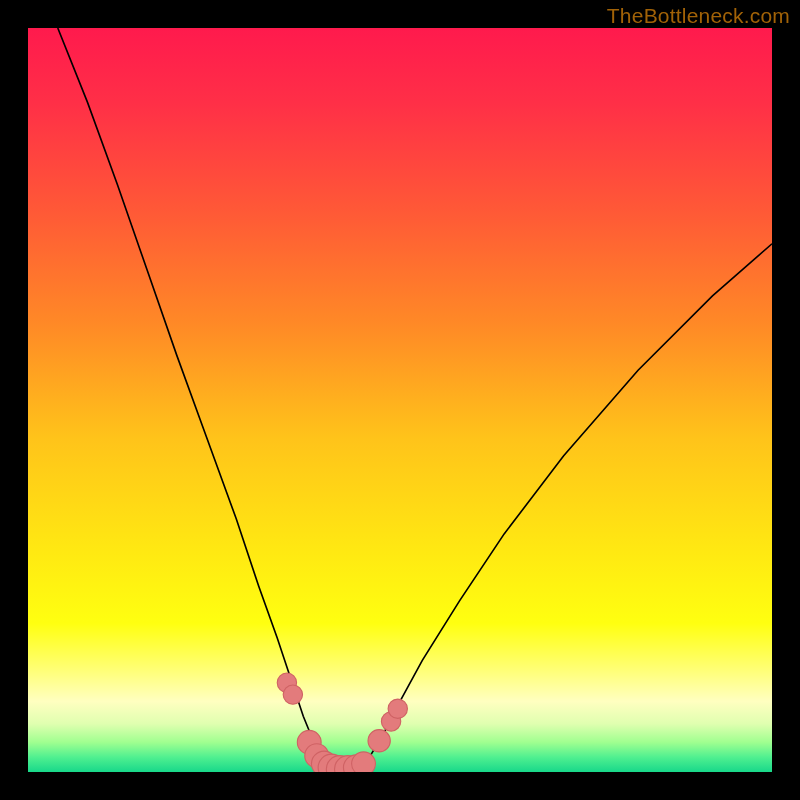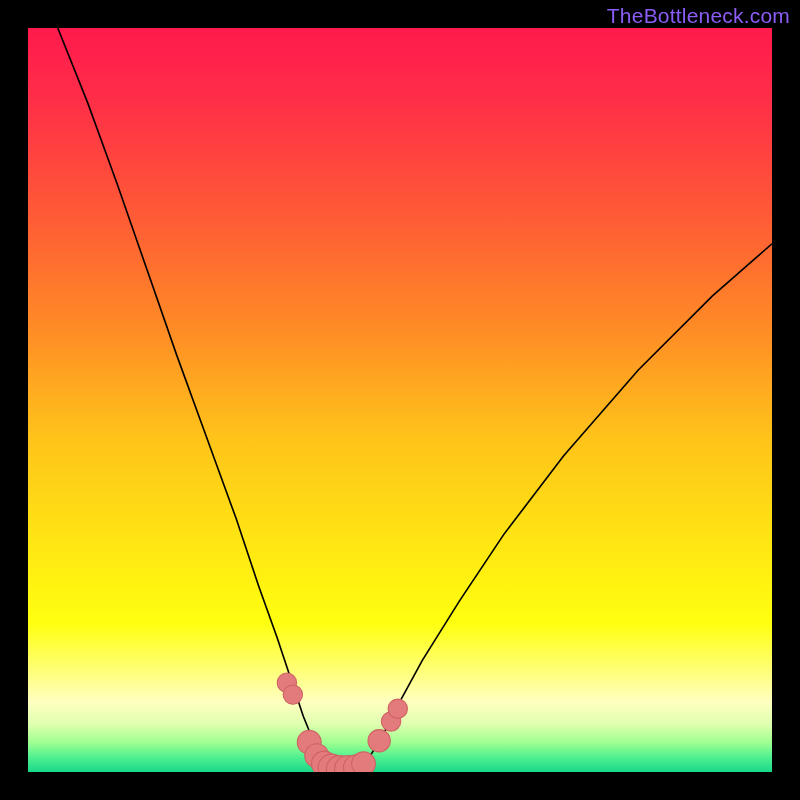--- a/index.html
+++ b/index.html
@@ -25,21 +25,21 @@
     overflow: hidden;
   }
   .gradient {
     position: absolute;
     inset: 0;
   }
   .watermark {
     position: absolute;
     top: 4px;
     right: 10px;
-    color: #8b5cf6;
+    color: #a16207;
     font-size: 21px;
     font-weight: 500;
     letter-spacing: 0.2px;
     user-select: none;
   }
   svg.curves {
     position: absolute;
     inset: 0;
   }
 </style>

